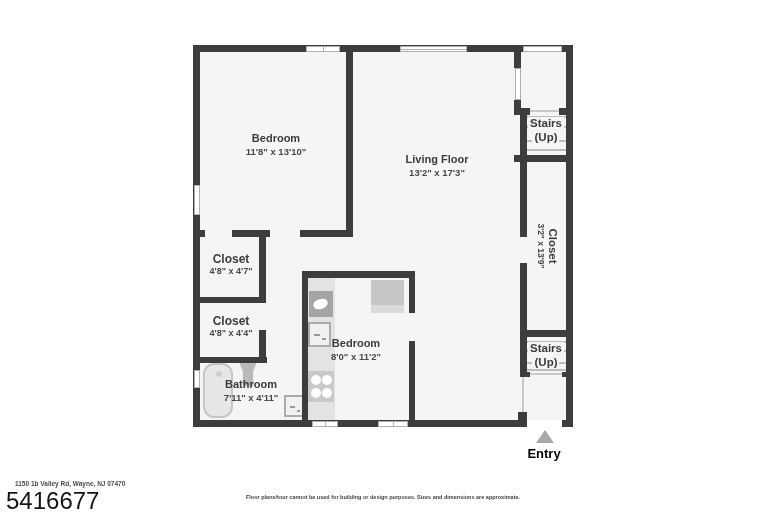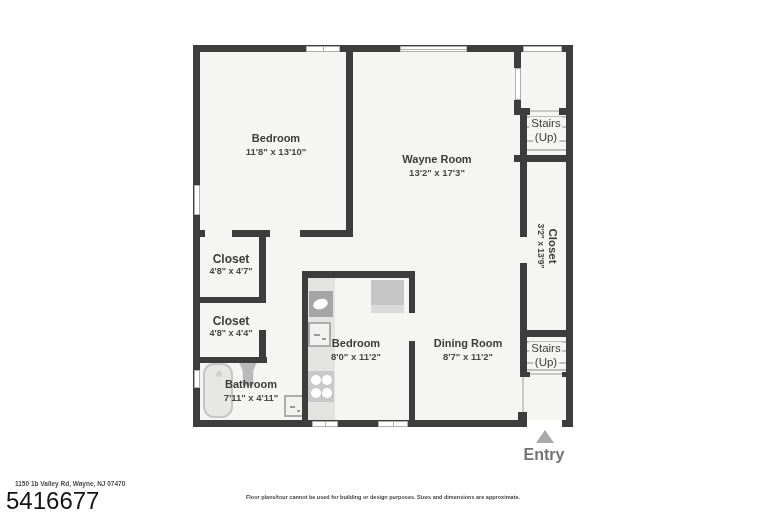--- a/index.html
+++ b/index.html
@@ -12,30 +12,30 @@
   .win{background:#ffffff;border:1px solid #aeaeae;box-sizing:border-box;z-index:4;}
   .win .mull{position:absolute;background:#aeaeae;}
   .tread{background:#bdbdbd;z-index:2;}
   .thin{background:#c9c9c9;z-index:2;}
   .fixture{z-index:1;}
   .label{z-index:6;text-align:center;transform:translateX(-50%);color:#3c3c3c;white-space:nowrap;}
   .rname{font-weight:700;font-size:11px;line-height:15px;}
   .rdims{font-weight:700;font-size:9.5px;line-height:11px;color:#474747;}
   .sm .rname{font-size:12px;line-height:14px;}
   .sm .rdims{font-size:9px;line-height:10px;}
-  .stairs-label{z-index:6;text-align:center;transform:translateX(-50%);font-weight:400;
+  .stairs-label{z-index:6;text-align:center;transform:translateX(-50%);font-weight:700;
                 font-size:11.5px;line-height:13.5px;color:#3c3c3c;}
   .stairs-label span{background:#f5f5f4;padding:0 2px;display:inline-block;}
   .vlabel{z-index:6;transform:translate(-50%,-50%) rotate(90deg);text-align:center;
           color:#3c3c3c;white-space:nowrap;}
   .vlabel .rname{font-size:11.5px;line-height:13px;}
   .vlabel .rdims{font-size:8.5px;line-height:10px;}
   .entry-arrow{width:0;height:0;border-left:9px solid transparent;border-right:9px solid transparent;
                border-bottom:13px solid #a9a9a9;z-index:6;}
-  .entry-label{z-index:6;transform:translateX(-50%);font-weight:700;font-size:16px;color:#737373;}
+  .entry-label{z-index:6;transform:translateX(-50%);font-weight:700;font-size:13px;color:#000000;}
   #address{left:15px;top:480px;font-size:6.5px;font-weight:700;color:#4a4a4a;z-index:7;}
   #listing-number{left:6px;top:487px;font-size:24px;color:#141414;z-index:7;letter-spacing:0px;}
   #disclaimer{left:383px;top:494px;transform:translateX(-50%);font-size:5.5px;font-weight:700;
               color:#3f3f3f;z-index:7;white-space:nowrap;}
   .tub{background:#e7e7e6;border:2px solid #c6c6c6;border-radius:11px;box-sizing:border-box;}
   .drain{background:#cfcfcf;border-radius:50%;}
   .appl-outline{background:#f1f1f0;border:2px solid #ababab;box-sizing:border-box;}
   .burner{position:absolute;background:#ffffff;border-radius:50%;width:10px;height:10px;}
 </style>
 </head>
@@ -141,21 +141,21 @@
     <div class="mull" style="left:14px;top:0;width:1px;height:100%;"></div>
   </div>
 
   <div class="abs" style="left:527px;top:420px;width:35px;height:7px;background:#ffffff;z-index:4;"></div>
 
   <div class="abs label" style="left:276px;top:131px;">
     <div class="rname">Bedroom</div>
     <div class="rdims">11'8" x 13'10"</div>
   </div>
   <div class="abs label" style="left:437px;top:152px;">
-    <div class="rname">Wayne Room</div>
+    <div class="rname">Living Floor</div>
     <div class="rdims">13'2" x 17'3"</div>
   </div>
   <div class="abs stairs-label" style="left:546px;top:117px;">
     <div><span>Stairs</span></div>
     <div><span>(Up)</span></div>
   </div>
   <div class="abs vlabel" style="left:547px;top:246px;">
     <div class="rname">Closet</div>
     <div class="rdims">3'2" x 13'9"</div>
   </div>
@@ -164,24 +164,20 @@
     <div class="rdims">4'8" x 4'7"</div>
   </div>
   <div class="abs label sm" style="left:231px;top:314px;">
     <div class="rname">Closet</div>
     <div class="rdims">4'8" x 4'4"</div>
   </div>
   <div class="abs label" style="left:356px;top:336px;">
     <div class="rname">Bedroom</div>
     <div class="rdims">8'0" x 11'2"</div>
   </div>
-  <div class="abs label" style="left:468px;top:336px;">
-    <div class="rname">Dining Room</div>
-    <div class="rdims">8'7" x 11'2"</div>
-  </div>
   <div class="abs stairs-label" style="left:546px;top:342px;">
     <div><span>Stairs</span></div>
     <div><span>(Up)</span></div>
   </div>
   <div class="abs label" style="left:251px;top:377px;">
     <div class="rname">Bathroom</div>
     <div class="rdims">7'11" x 4'11"</div>
   </div>
 
   <div class="abs entry-arrow" style="left:536px;top:430px;"></div>

